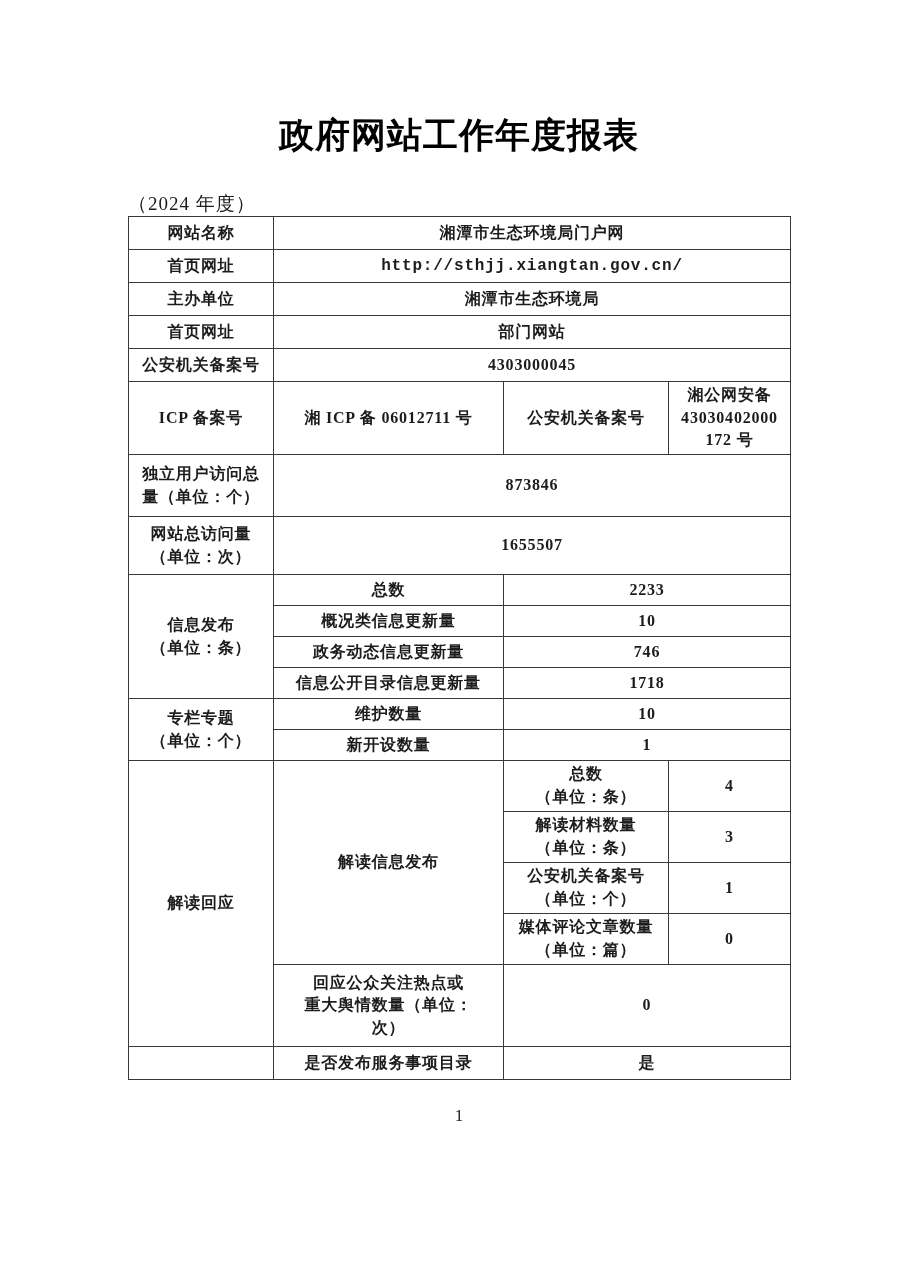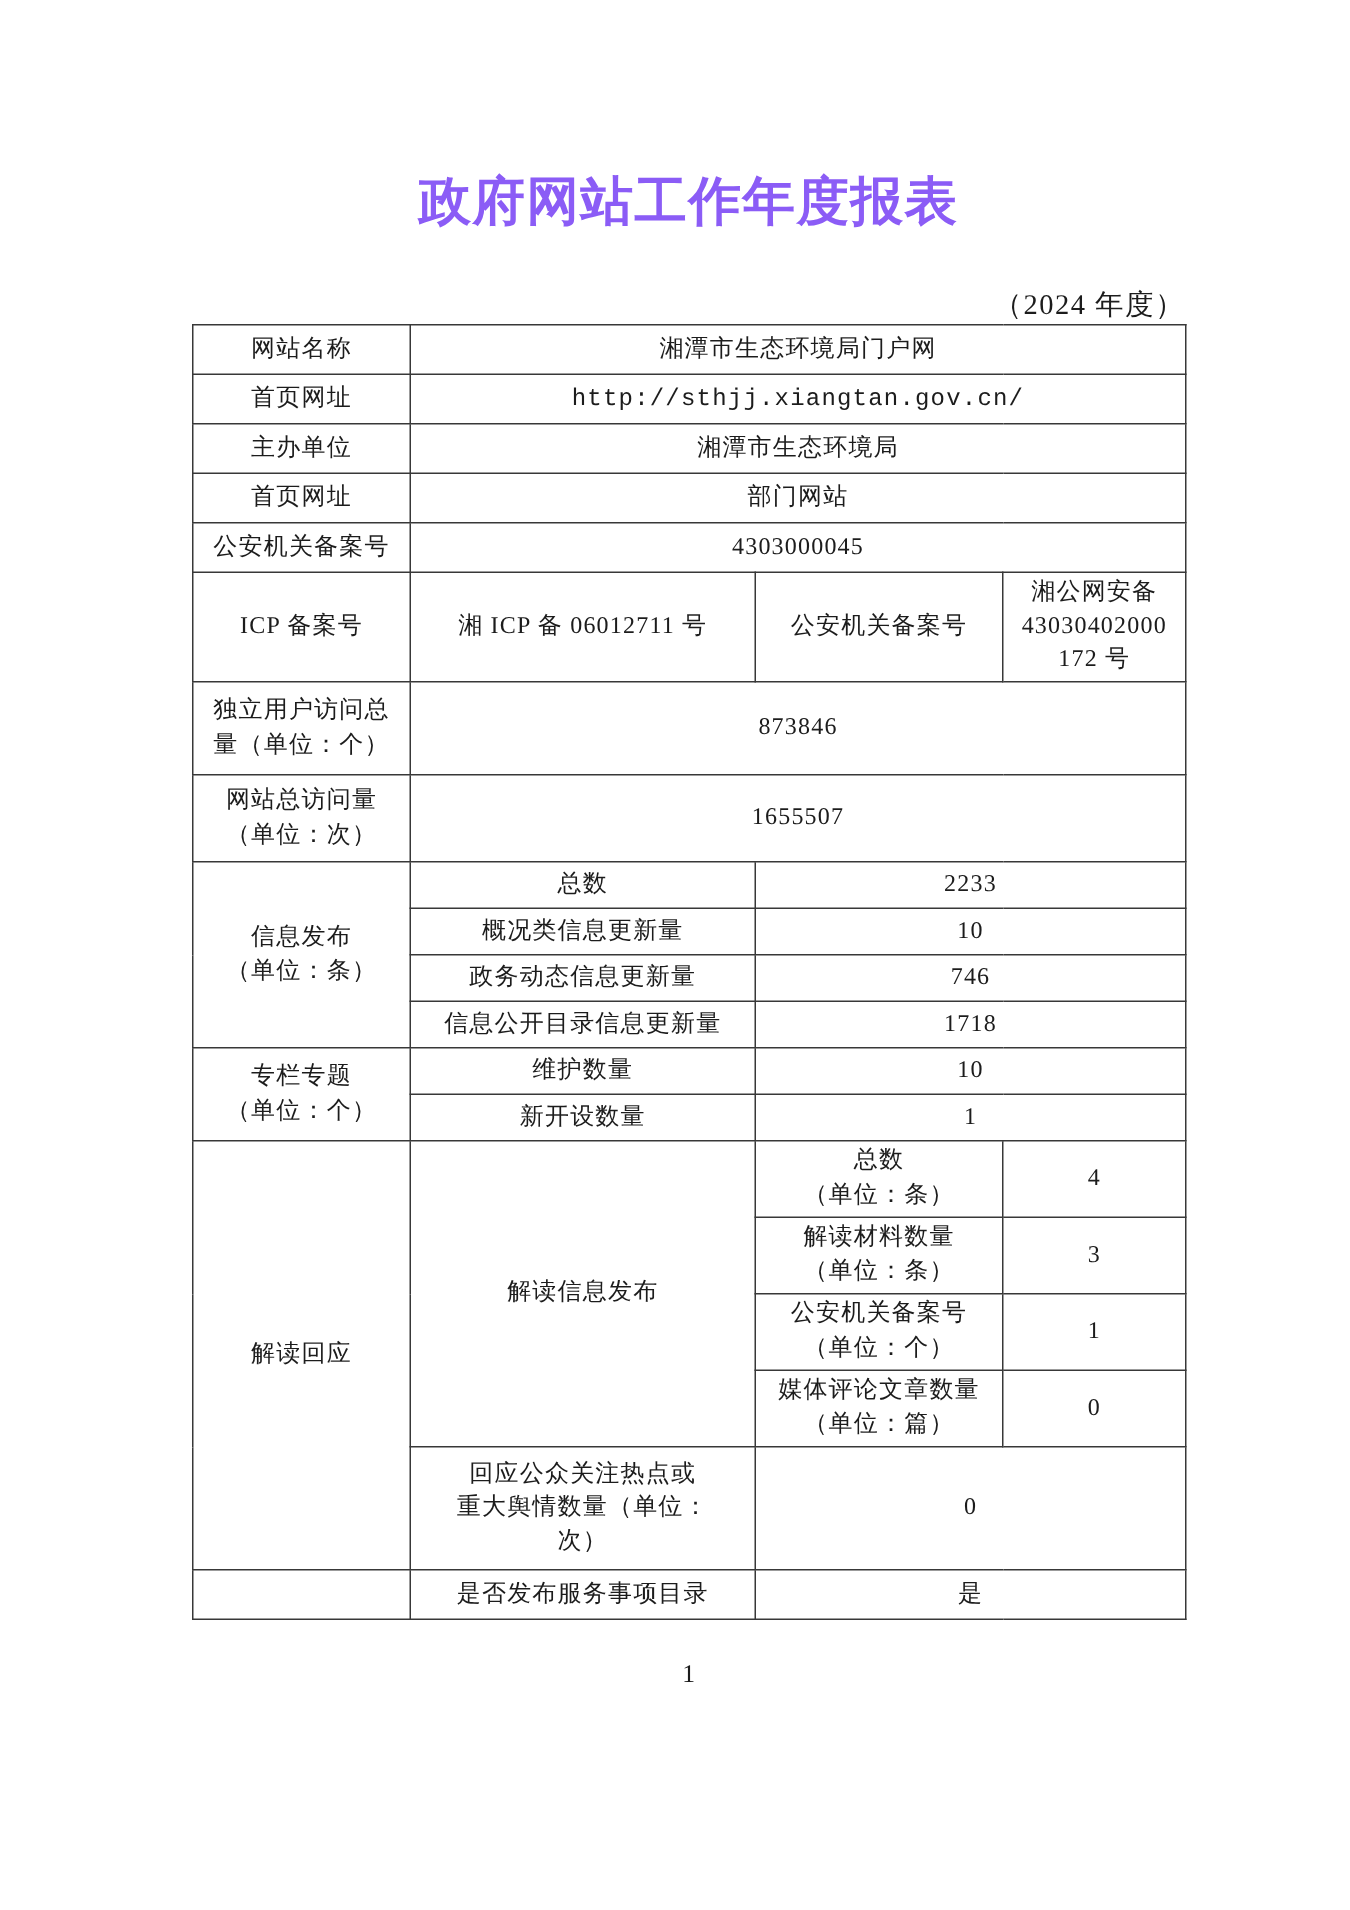--- a/index.html
+++ b/index.html
@@ -15,25 +15,25 @@
     width:662px;
   }
   .doc-title{
     margin:112px 0 0 0;
     text-align:center;
     font-family:"Liberation Sans","DejaVu Sans",sans-serif;
     font-weight:700;
     font-size:35px;
     line-height:46px;
     letter-spacing:1px;
-    color:#8b5cf6;
+    color:#000000;
   }
   .doc-subtitle{
     margin-top:33px;
-    text-align:right;
+    text-align:left;
     font-size:19px;
     line-height:25px;
     letter-spacing:1px;
   }
   .reporting-unit{
     margin-top:58px;
     margin-bottom:3px;
     font-size:17px;
     font-weight:700;
     letter-spacing:0.5px;
@@ -46,20 +46,21 @@
   table.report td{
     border:1px solid #383838;
     text-align:center;
     vertical-align:middle;
     font-size:16px;
     line-height:1.42;
     letter-spacing:0.8px;
     padding:2px 6px;
     white-space:pre-line;
     overflow:hidden;
+    font-weight:bold;
   }
   td.al{text-align:left;padding-left:9px;}
   td.mono{font-family:"Liberation Mono","DejaVu Sans Mono",monospace;letter-spacing:0;font-size:15px;}
   tr.h33{height:33px;}
   tr.h70{height:70px;}
   tr.h62{height:62px;}
   tr.h58{height:58px;}
   tr.h31{height:31px;}
   tr.h51{height:51px;}
   tr.h82{height:82px;}

